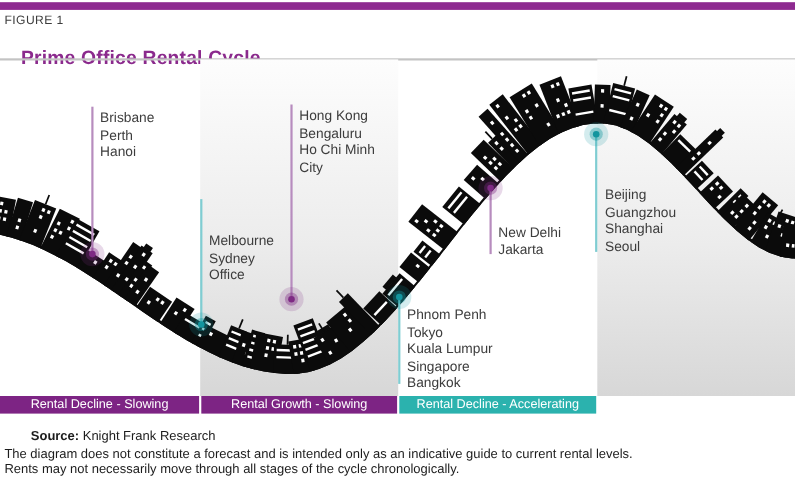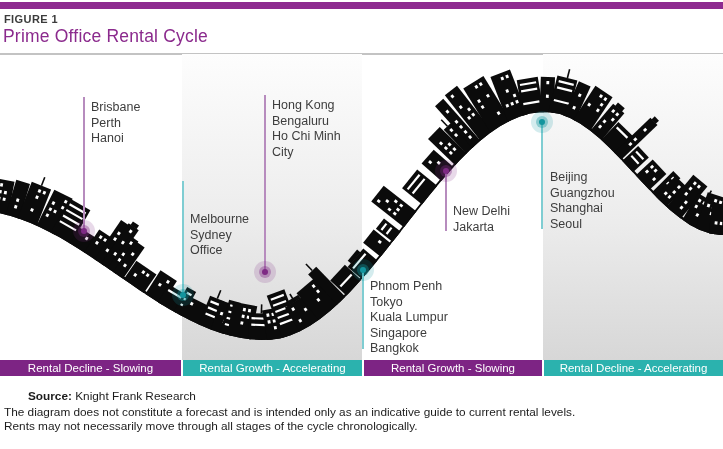--- a/index.html
+++ b/index.html
@@ -1,22 +1,22 @@
 <!DOCTYPE html>
 <html><head>
 <meta charset="utf-8">
 <style>
   html,body{margin:0;padding:0;background:#fff;}
   .stage{
     position:relative;width:723px;height:449px;background:#fff;overflow:hidden;
     font-family:"Liberation Sans",sans-serif;
   }
   .topbar{position:absolute;left:0;top:2px;width:723px;height:7px;}
-  .figlabel{position:absolute;left:4px;top:13px;font-size:11px;color:#3c3c3c;letter-spacing:.4px;font-weight:bold;}
-  .title{position:absolute;left:3px;top:26px;margin:0;font-size:17.5px;font-weight:normal;letter-spacing:.2px;}
+  .figlabel{position:absolute;left:4px;top:13px;font-size:11px;color:#3c3c3c;letter-spacing:.4px;}
+  .title{position:absolute;left:3px;top:26px;margin:16px;font-size:17.5px;font-weight:bold;letter-spacing:.2px;}
   .divider{position:absolute;left:0;top:53px;width:723px;height:1.5px;background:#c3c3c3;}
   .band{position:absolute;top:54px;height:306px;z-index:1;
         background:linear-gradient(#fdfdfd,#ececec 55%,#d7d7d7);}
   .band.b2{left:182px;width:180px;}
   .band.b4{left:543px;width:180px;}
   #skyline-svg{position:absolute;left:0;top:0;z-index:2;}
   #labels-layer{position:absolute;left:0;top:0;width:723px;height:449px;z-index:3;pointer-events:none;}
   .lbl-line{position:absolute;width:2px;}
   .lbl-dot{position:absolute;width:22px;height:22px;border-radius:50%;
            transform:translate(-50%,-50%);display:flex;align-items:center;justify-content:center;}
@@ -489,23 +489,20 @@
         <div>Guangzhou</div>
         <div>Shanghai</div>
         <div>Seoul</div>
       </div>
     </div>
 
   <div id="phase-bar">
       <div class="phase-seg" style="width: 181px; background: rgb(125, 36, 132);">
         <span>Rental Decline - Slowing</span>
       </div>
-      <div class="phase-seg" style="width: 179px; background: rgb(43, 178, 174);">
-        <span>Rental Growth - Accelerating</span>
-      </div>
       <div class="phase-seg" style="width: 178px; background: rgb(125, 36, 132);">
         <span>Rental Growth - Slowing</span>
       </div>
       <div class="phase-seg" style="width: 179px; background: rgb(43, 178, 174);">
         <span>Rental Decline - Accelerating</span>
       </div>
     </div>
 
   <div class="footer">
     <p class="src"><span class="b">Source:</span> <span>Knight Frank Research</span></p>

